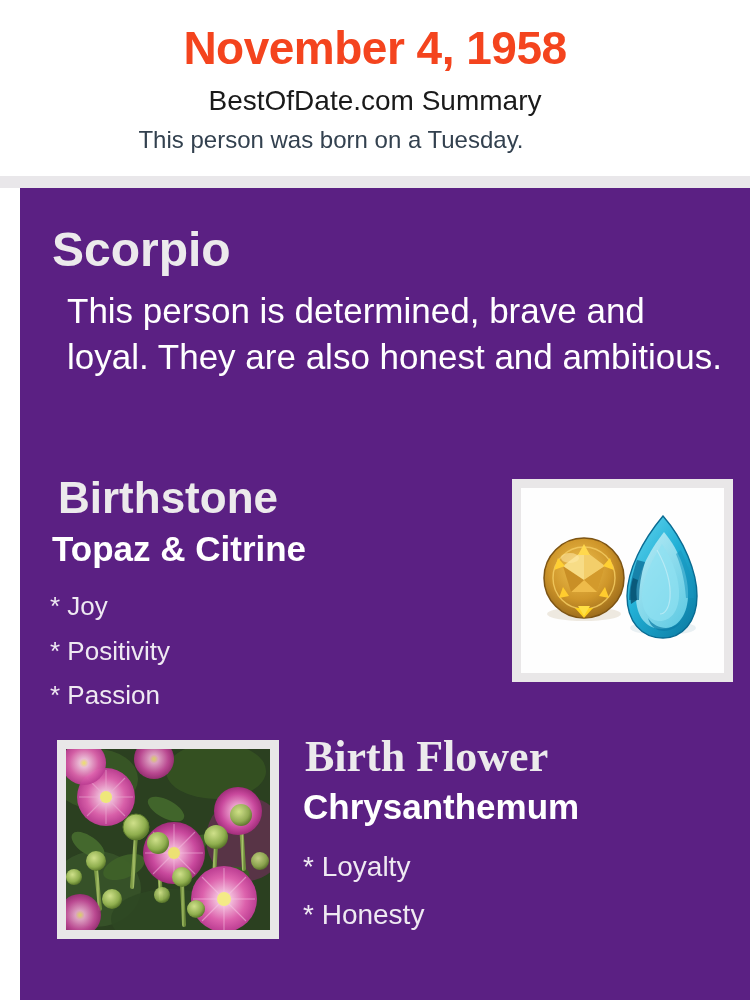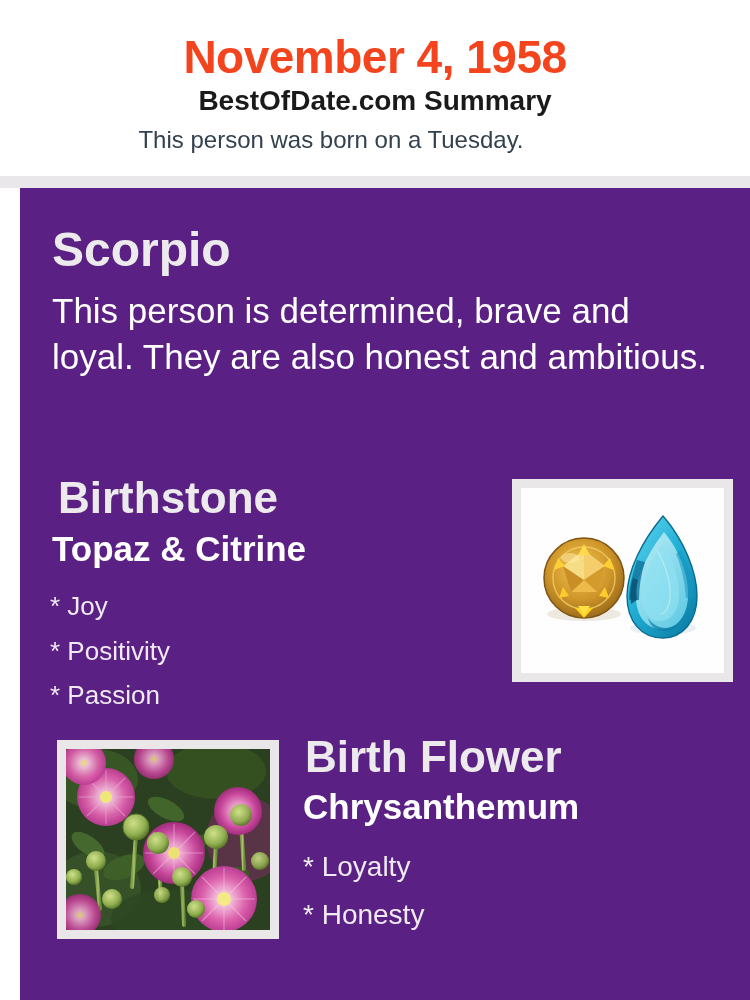--- a/index.html
+++ b/index.html
@@ -33,28 +33,27 @@
   #date-title {
     position: absolute;
     left: 0; top: 24px;
     width: 750px;
     font-size: 46px;
     font-weight: bold;
     color: #f4441e;
     letter-spacing: -0.5px;
     line-height: 1.05;
     white-space: nowrap;
-    margin-top: 9px;
   }
   #site-summary {
     position: absolute;
     left: 0; top: 86px;
     width: 750px;
     font-size: 28px;
-    font-weight: bold;
+    font-weight: normal;
     color: #1a1a1a;
     line-height: 1.1;
     white-space: nowrap;
   }
   #born-line {
     position: absolute;
     left: 0; top: 127px;
     width: 662px;
     font-size: 24px;
     font-weight: normal;
@@ -87,21 +86,21 @@
     position: absolute;
     left: 32px; top: 38px;
     font-size: 48px;
     font-weight: bold;
     color: #eceaec;
     line-height: 1.0;
     white-space: nowrap;
   }
   #sign-desc {
     position: absolute;
-    left: 32px; top: 100px;
+    left: 47px; top: 100px;
     width: 666px;
     font-size: 35px;
     font-weight: normal;
     color: #ffffff;
     line-height: 1.30;
   }
 
   
   #birthstone-heading {
     position: absolute;
@@ -153,20 +152,21 @@
 
   
   #flower-heading {
     position: absolute;
     left: 285px; top: 547px;
     font-size: 44px;
     font-weight: bold;
     color: #eceaec;
     line-height: 1.0;
     white-space: nowrap;
+    font-family: Liberation Serif, serif;
   }
   #flower-name {
     position: absolute;
     left: 283px; top: 601px;
     font-size: 35px;
     font-weight: bold;
     color: #ffffff;
     line-height: 1.0;
     white-space: nowrap;
   }

